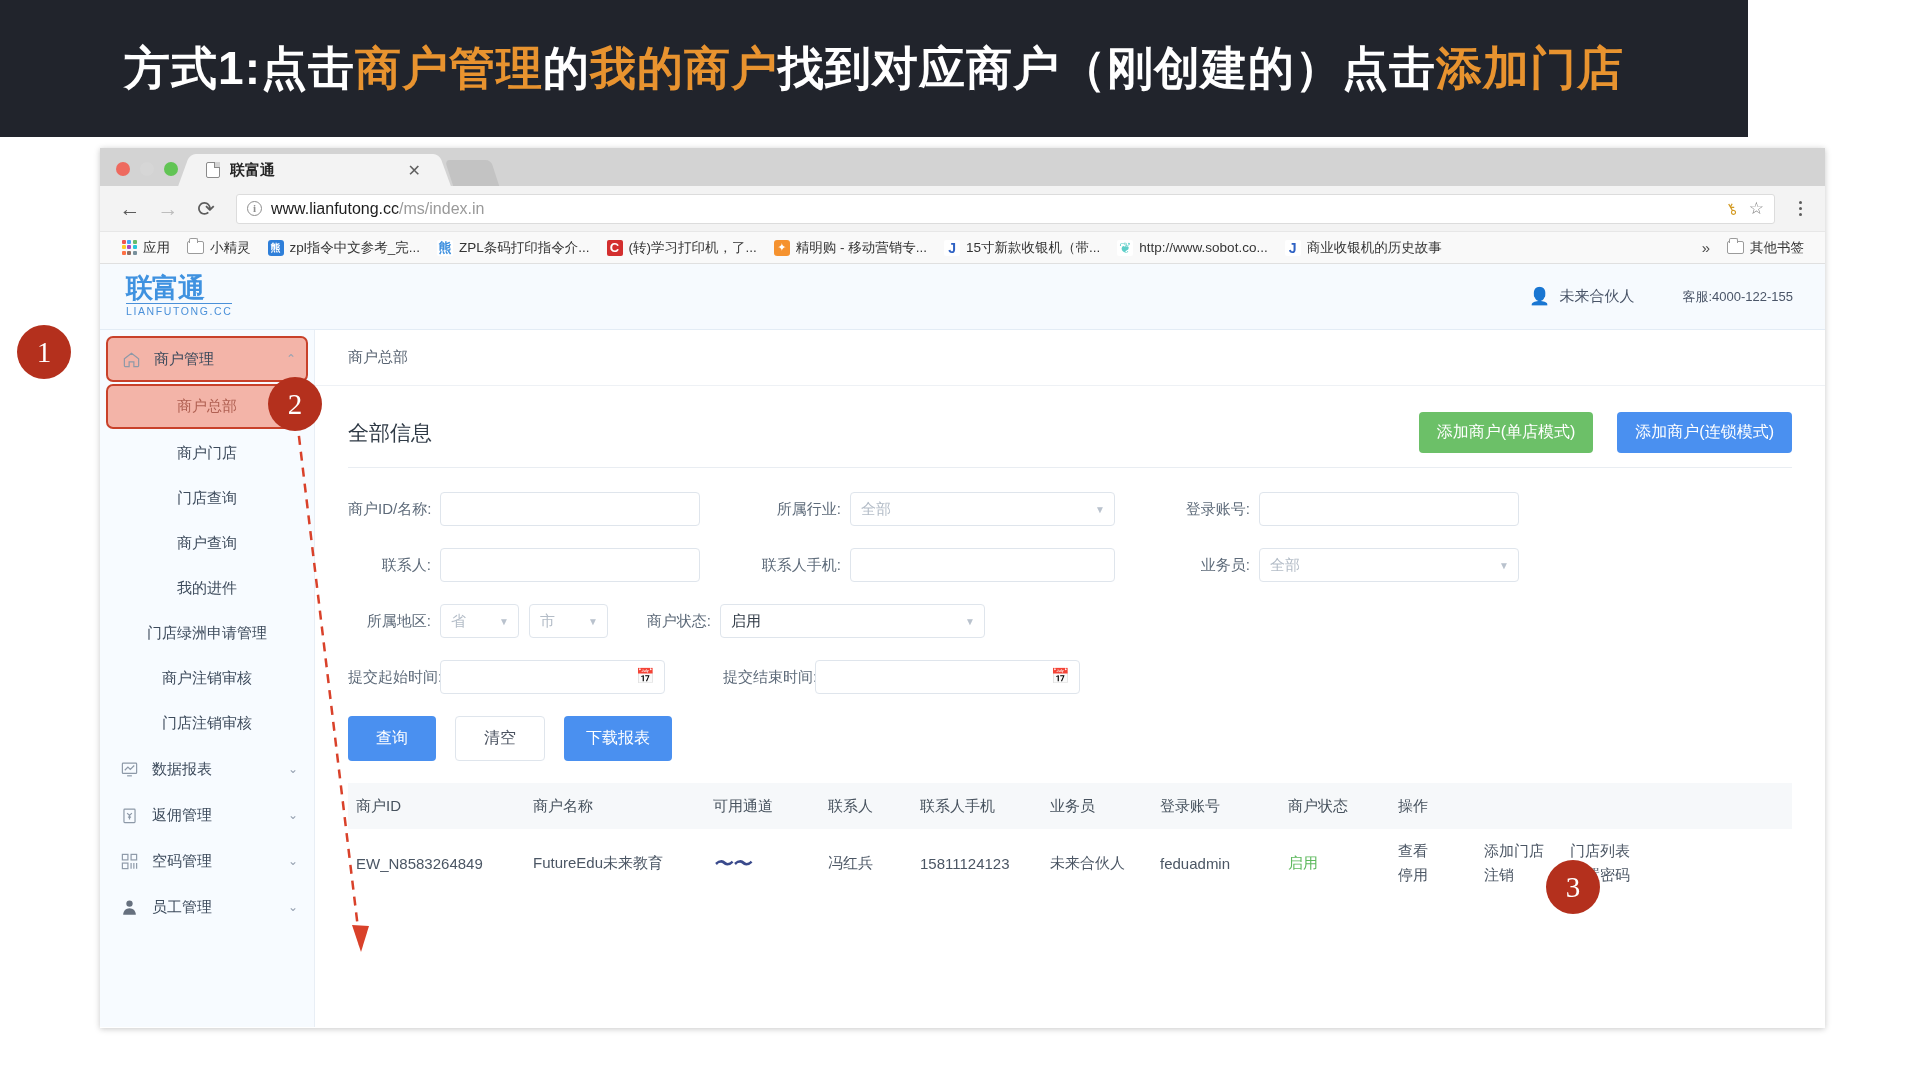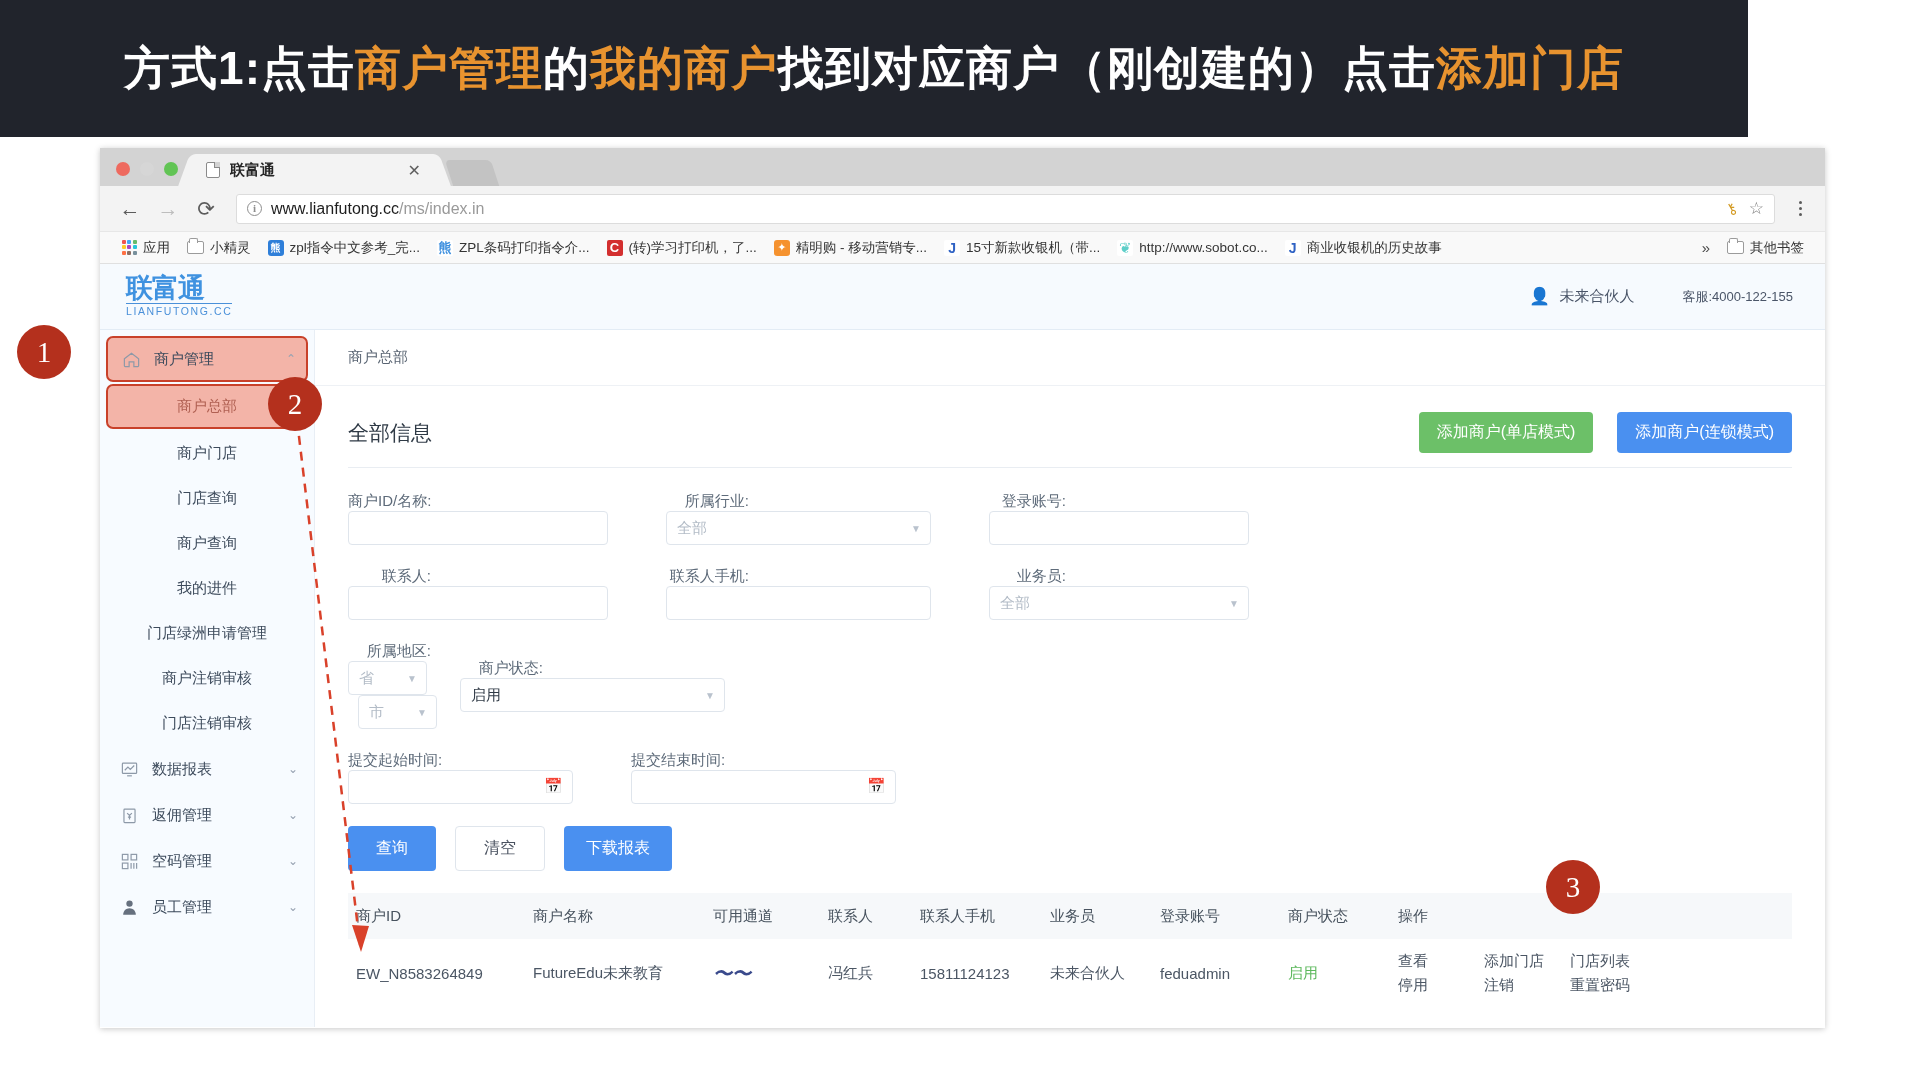--- a/index.html
+++ b/index.html
@@ -203,21 +203,21 @@
   .panel-actions { margin-left:auto; display:flex; gap:24px; }
   .btn { border:none; border-radius:4px; color:#ffffff; font-size:16px;
          padding:10px 18px; cursor:pointer; font-family:inherit; }
   .btn-green { background:#6cc068; }
   .btn-blue { background:#4a90f0; }
 
   .divider { height:1px; background:#e9edf2; margin-bottom:24px; }
 
   
   .form-row { display:flex; align-items:center; margin-bottom:22px; }
-  .fld { display:flex; align-items:flex-start;flex-direction:column; }
+  .fld { display:flex; align-items:center; }
   .fld-label { font-size:15px; color:#5e6b7a; text-align:right; padding-right:9px; white-space:nowrap; }
   .inp {
     height:34px; border:1px solid #dfe5ec; border-radius:4px; background:#ffffff;
     font-size:15px; color:#303a46; padding:0 10px; font-family:inherit; outline:none;
   }
   .sel {
     height:34px; border:1px solid #dfe5ec; border-radius:4px; background:#ffffff;
     font-size:15px; color:#b3bcc7; padding:0 26px 0 10px;
     display:flex; align-items:center; position:relative; cursor:pointer;
   }

